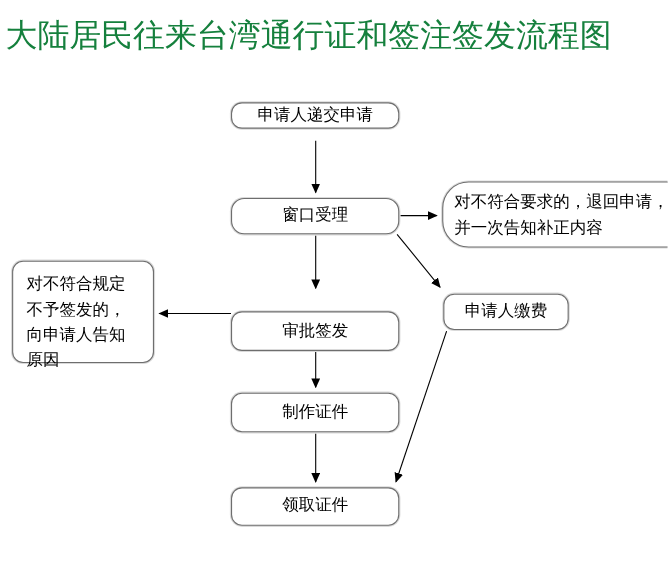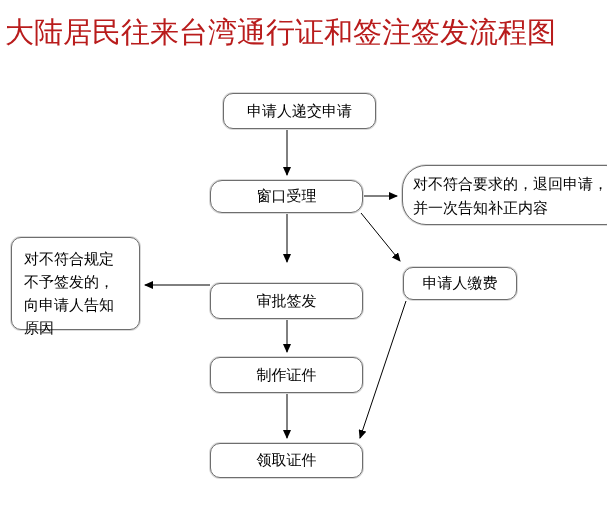--- a/index.html
+++ b/index.html
@@ -13,41 +13,41 @@
     overflow: hidden;
   }
   .title {
     position: absolute;
     left: 5px;
     top: 13px;
     font-size: 29px;
     font-weight: 400;
     letter-spacing: 0px;
     white-space: nowrap;
-    color: #b91c1c;
+    color: #15803d;
   }
   .node {
     position: absolute;
     box-sizing: border-box;
     background: #ffffff;
     border: 1px solid #6e6e6e;
     border-radius: 10px;
     box-shadow: 0 0 0 1px #d9d9d9;
     font-size: 15px;
     line-height: 1.5;
     color: #000;
   }
   .node.center {
     display: flex;
     align-items: center;
     justify-content: center;
     text-align: center;
   }
   
-  #node-submit  { left: 223px; top:  93px; width: 153px; height: 36px; }
+  #node-submit  { left: 210px; top:  93px; width: 153px; height: 24px; }
   #node-accept  { left: 210px; top: 180px; width: 153px; height: 33px; border-radius: 12px; }
   #node-approve { left: 210px; top: 267px; width: 153px; height: 36px; margin-top: 16px; }
   #node-produce { left: 210px; top: 357px; width: 153px; height: 36px; }
   #node-collect { left: 210px; top: 443px; width: 153px; height: 35px; }
   
   #node-reject-return {
     left: 402px; top: 165px; width: 228px; height: 60px;
     padding: 6px 10px; line-height: 24px; text-align: left; border-radius: 24px;
   }
   #node-pay     { left: 403px; top: 267px; width: 114px; height: 33px; }

